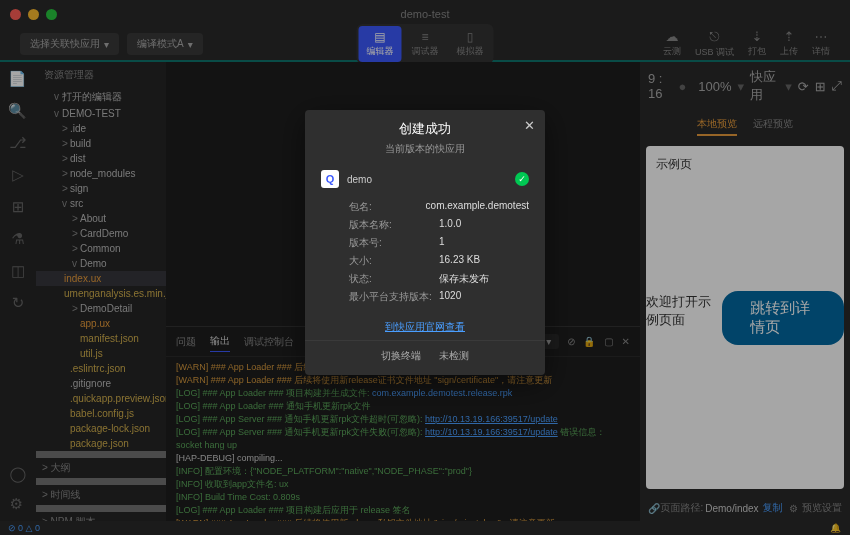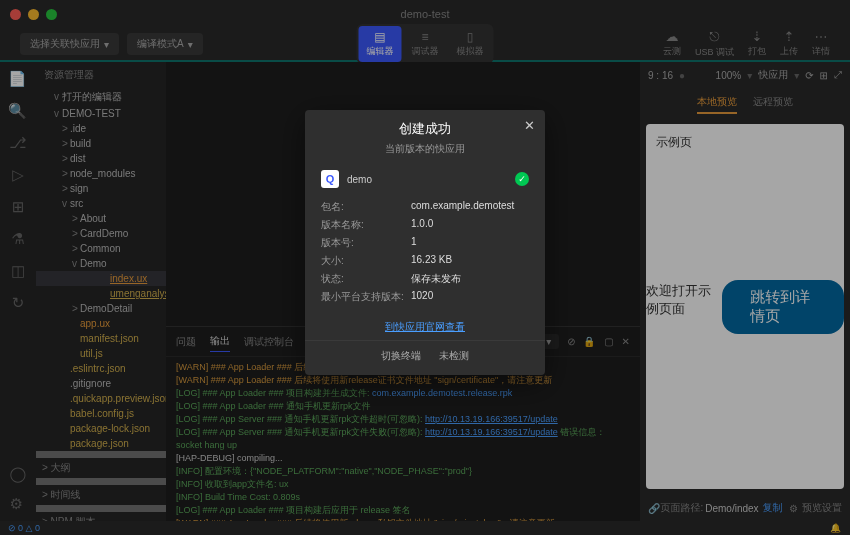--- a/index.html
+++ b/index.html
@@ -25,21 +25,21 @@
 .main { display: flex; height: calc(100% - 62px - 14px); }
 
 .activity { width: 36px; background: #252525; display: flex; flex-direction: column; align-items: center; padding-top: 8px; gap: 14px; }
 .act-ico { color: #666; font-size: 15px; cursor: pointer; }
 .act-ico.active { color: #ccc; }
 .act-bottom { margin-top: auto; padding-bottom: 8px; display: flex; flex-direction: column; gap: 12px; }
 
 .sidebar { width: 130px; background: #252525; color: #aaa; font-size: 10px; overflow-y: auto; padding-bottom: 6px; }
 .sb-hdr { padding: 6px 8px; color: #888; font-size: 10px; }
 .sb-item { padding: 2px 4px 2px 18px; white-space: nowrap; cursor: pointer; color: #bbb; }
-.sb-item.d1 { padding-left: 26px; } .sb-item.d2 { padding-left: 36px; } .sb-item.d3 { padding-left: 66px; text-decoration: underline; }
+.sb-item.d1 { padding-left: 26px; } .sb-item.d2 { padding-left: 36px; } .sb-item.d3 { padding-left: 20px; }
 .sb-item.sel { background: #37373d; }
 .sb-item .chv { display: inline-block; width: 8px; color: #888; }
 .sb-item.ux { color: #e89c3c; }
 .sb-item.js { color: #d4b14e; }
 .sb-item.json { color: #d4b14e; }
 .sb-section { padding: 3px 6px; color: #888; border-top: 7px solid #737373; margin-top: 0; }
 
 .editor { flex: 1; background: #1e1e1e; display: flex; flex-direction: column; position: relative; }
 .ed-blank { flex: 1; display: flex; align-items: center; justify-content: center; }
 .logo { width: 100px; height: 100px; border: 6px solid #444; border-radius: 50%; position: relative; }
@@ -49,21 +49,21 @@
 .term-tab { color: #888; cursor: pointer; padding: 3px 0; }
 .term-tab.active { color: #ddd; border-bottom: 1px solid #3d5afe; }
 .term-right { margin-left: auto; display: flex; gap: 8px; align-items: center; }
 .term-sel { background: #2a2a2a; padding: 2px 8px; border-radius: 3px; color: #aaa; }
 .term-body { flex: 1; overflow-y: auto; padding: 4px 10px; font-family: Menlo, monospace; font-size: 9px; line-height: 13px; }
 .log-warn { color: #d89a3e; } .log-info { color: #5aa65a; } .log-log { color: #5aa65a; } .log-hap { color: #ccc; }
 .log-link { color: #4a9eff; text-decoration: underline; }
 .log-path { color: #4a9eff; }
 
 .preview { width: 210px; background: #2a2a2a; display: flex; flex-direction: column; }
-.pv-top { display: flex; align-items: center; padding: 6px 8px; gap: 6px; color: #aaa; font-size: 10px; }
+.pv-top { display: flex; align-items: center; padding: 6px 8px; gap: 6px; color: #aaa; font-size: 13px; }
 .pv-top .sp { flex: 1; }
 .pv-tabs { display: flex; justify-content: center; gap: 16px; padding: 4px 0; font-size: 10px; }
 .pv-tab { color: #888; padding: 3px 0; cursor: pointer; }
 .pv-tab.active { color: #e89c3c; border-bottom: 2px solid #e89c3c; }
 .pv-canvas { flex: 1; margin: 6px; background: #fff; border-radius: 4px; display: flex; flex-direction: row; align-items: center; justify-content: center; color: #333; font-size: 12px; position: relative; }
 .pv-page-title { position: absolute; top: 10px; left: 10px; color: #333; font-size: 12px; }
 .pv-msg { margin-bottom: 14px; font-size: 13px; }
 .pv-btn { background: #0369a1; color: #fff; padding: 8px 28px; border-radius: 16px; cursor: pointer; font-size: 15px; }
 .pv-foot { padding: 6px 8px; display: flex; align-items: center; font-size: 10px; color: #888; }
 .pv-foot .lk { color: #4a9eff; margin-left: 4px; cursor: pointer; }
@@ -76,21 +76,21 @@
 .modal-bg { position: absolute; inset: 0; background: rgba(0,0,0,0.35); display: flex; align-items: flex-start; justify-content: center; padding-top: 110px; pointer-events: none; z-index: 10; }
 .modal { width: 240px; background: #2f2f2f; border-radius: 4px; box-shadow: 0 8px 30px rgba(0,0,0,0.5); color: #ccc; font-size: 10px; pointer-events: auto; }
 .modal-hd { text-align: center; padding: 10px 0 4px; color: #fff; font-size: 13px; position: relative; }
 .modal-close { position: absolute; right: 10px; top: 8px; color: #ccc; cursor: pointer; font-size: 13px; }
 .modal-sub { text-align: center; color: #999; font-size: 10px; padding-bottom: 8px; }
 .modal-app { display: flex; align-items: center; padding: 6px 16px; gap: 8px; }
 .app-ico { width: 18px; height: 18px; background: #fff; border-radius: 3px; display: flex; align-items: center; justify-content: center; color: #3d5afe; font-weight: bold; font-size: 11px; }
 .app-chk { margin-left: auto; width: 14px; height: 14px; background: #00c853; border-radius: 50%; color: #fff; display: flex; align-items: center; justify-content: center; font-size: 9px; }
 .modal-tbl { padding: 4px 16px 8px; }
 .modal-row { display: flex; padding: 2px 0; }
-.modal-row .k { width: 90px; color: #999; } .modal-row .v { color: #ddd; }
+.modal-row .k { width: 90px; color: #999; margin-left: 28px; } .modal-row .v { color: #ddd; }
 .modal-link { text-align: center; padding: 6px 0; }
 .modal-link a { color: #4a9eff; text-decoration: underline; font-size: 10px; cursor: pointer; }
 .modal-ft { display: flex; justify-content: center; gap: 18px; padding: 8px 0 12px; border-top: 1px solid #3a3a3a; }
 .modal-ft span { color: #aaa; cursor: pointer; font-size: 10px; }
 </style>
 </head>
 <body>
 
 <div class="titlebar">
   <div class="traffic">

